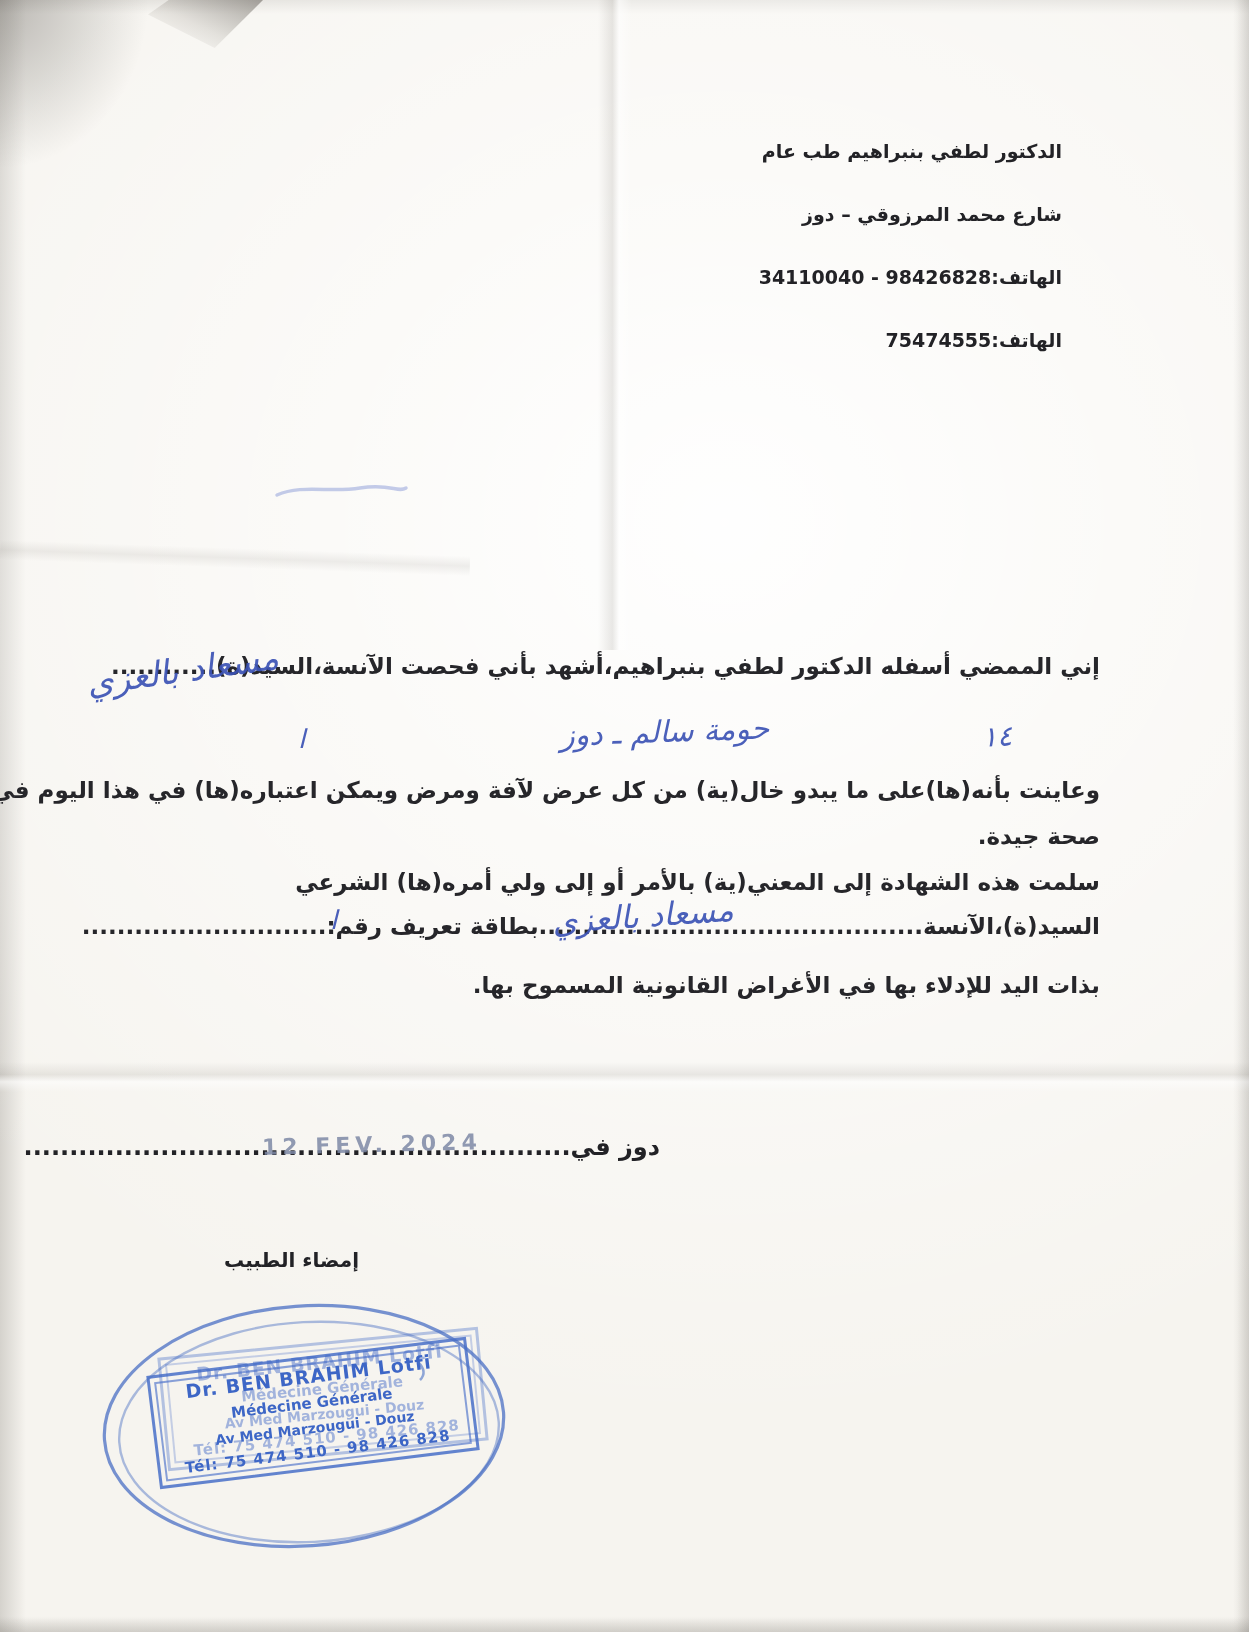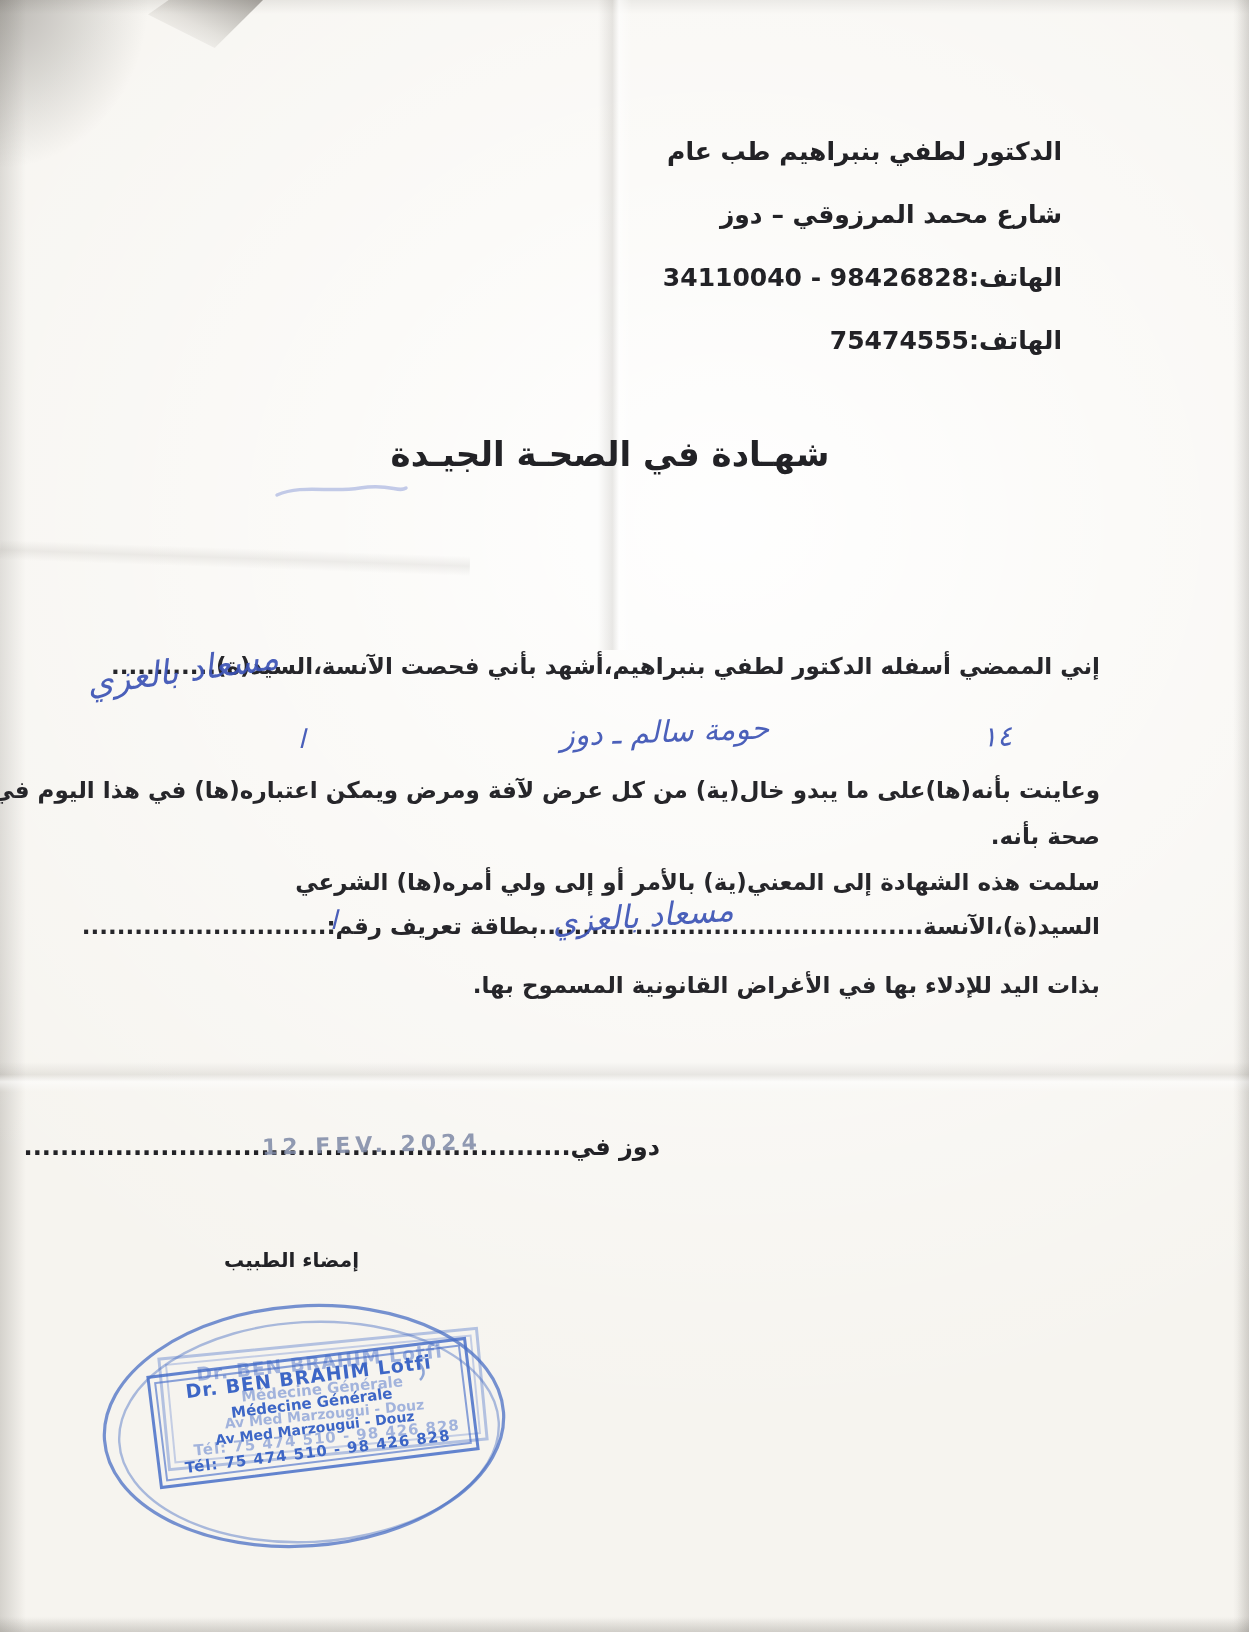--- a/index.html
+++ b/index.html
@@ -49,21 +49,21 @@
   }
   .edge-bottom {
     left:0; bottom:0; width:1249px; height:16px;
     background:linear-gradient(0deg, rgba(80,75,68,0.14), rgba(0,0,0,0));
   }
 
   .typed { font-weight:700; }
 
   .letterhead {
     top:120px; right:187px; width:460px;
-    text-align:right; font-size:25px; line-height:63px;
+    text-align:right; font-size:19px; line-height:63px;
     white-space:nowrap;
   }
 
   .title {
     top:434px; left:340px; width:540px;
     text-align:center; font-size:34px; font-weight:700;
     letter-spacing:0.5px; white-space:nowrap;
   }
 
   .pen-smudge { left:272px; top:478px; opacity:0.5; }
@@ -140,29 +140,28 @@
   <div class="artifact edge-right"></div>
   <div class="artifact edge-bottom"></div>
 
   <header class="letterhead abs" dir="rtl">
     <div class="typed">الدكتور لطفي بنبراهيم طب عام</div>
     <div class="typed">شارع محمد المرزوقي – دوز</div>
     <div class="typed">الهاتف:98426828 - 34110040</div>
     <div class="typed">الهاتف:75474555</div>
   </header>
 
-  <h1 class="title abs" dir="rtl">شهـادة في الصحـة الجيـدة</h1>
 
   <svg class="abs pen-smudge" width="140" height="28" viewBox="0 0 140 28">
     <path d="M5,17 C30,6 58,15 88,10 S126,15 134,10" fill="none" stroke="#8b9bd8" stroke-width="3.5" stroke-linecap="round"></path>
   </svg>
 
   <p class="pline abs typed l1" dir="rtl">إني الممضي أسفله الدكتور لطفي بنبراهيم،أشهد بأني فحصت الآنسة،السيد(ة)............</p>
   <p class="pline abs typed l3" dir="rtl">وعاينت بأنه(ها)على ما يبدو خال(ية) من كل عرض لآفة ومرض ويمكن اعتباره(ها) في هذا اليوم في</p>
-  <p class="pline abs typed l4" dir="rtl">صحة بأنه.</p>
+  <p class="pline abs typed l4" dir="rtl">صحة جيدة.</p>
   <p class="pline abs typed l5" dir="rtl">سلمت هذه الشهادة إلى المعني(ية) بالأمر أو إلى ولي أمره(ها) الشرعي</p>
   <p class="pline abs typed l7" dir="rtl">بذات اليد للإدلاء بها في الأغراض القانونية المسموح بها.</p>
   <p class="pline abs typed l6" dir="rtl">السيد(ة)،الآنسة............................................بطاقة تعريف رقم:............................</p>
 
   <span class="hw hw-name1" dir="rtl">مسعاد بالعزي</span>
   <span class="hw hw-age" dir="rtl">١٤</span>
   <span class="hw hw-addr" dir="rtl">حومة سالم ـ دوز</span>
   <span class="hw hw-id1" dir="rtl">ا</span>
   <span class="hw hw-name2" dir="rtl">مسعاد بالعزي</span>
   <span class="hw hw-id2" dir="rtl">ا</span>

